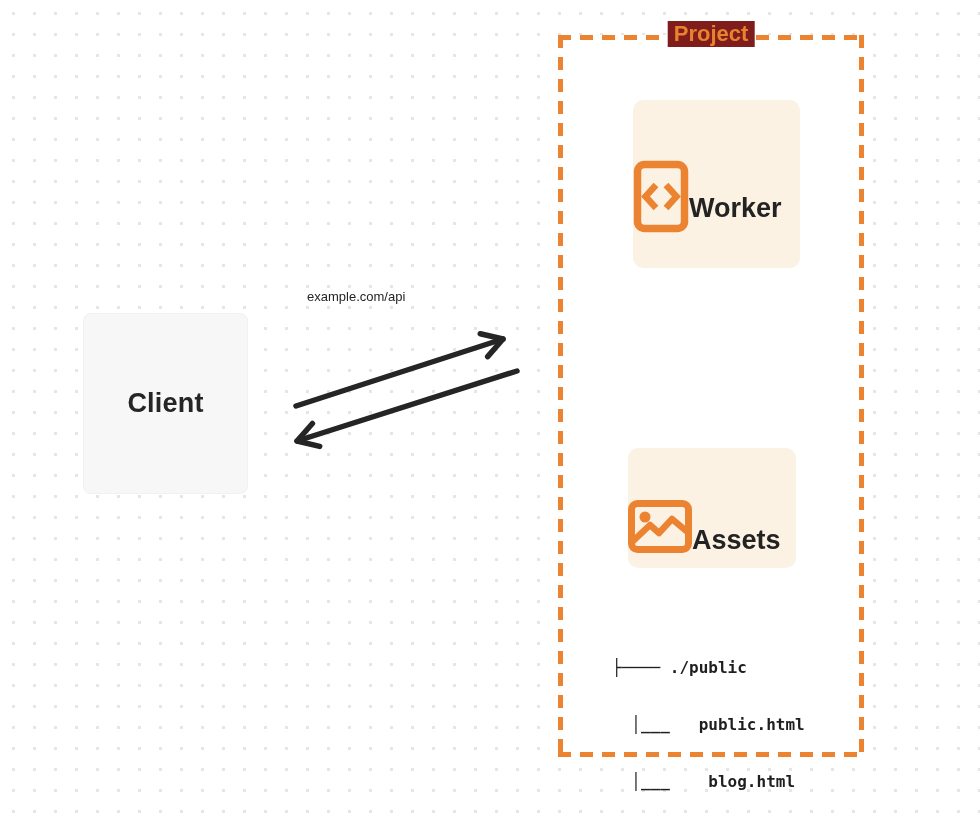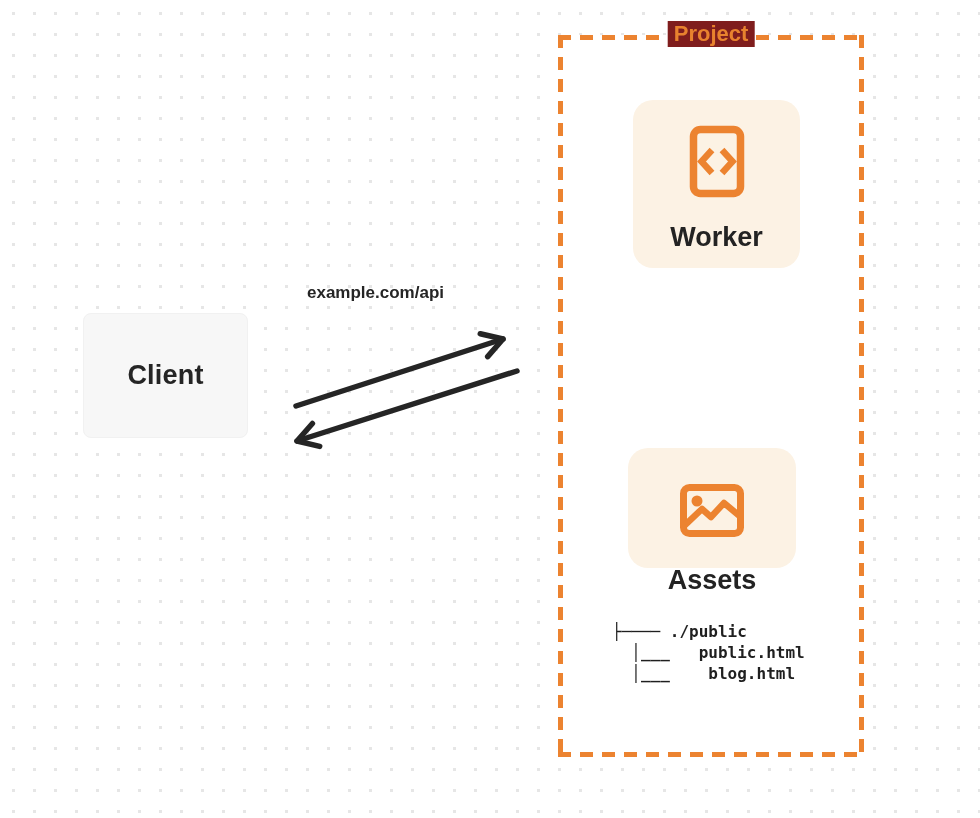--- a/index.html
+++ b/index.html
@@ -22,41 +22,41 @@
     position: absolute;
     left: 0; top: 0;
     width: 980px; height: 818px;
     pointer-events: none;
   }
 
   
   .client-box {
     position: absolute;
     left: 83px; top: 313px;
-    width: 165px; height: 125px;
+    width: 165px; height: 181px;
     background: #f7f7f7;
     border: 1px solid #f1f1f1;
     border-radius: 8px;
     display: flex;
     align-items: center;
     justify-content: center;
   }
   .node-label {
     font-size: 27px;
     font-weight: bold;
     color: #252525;
     letter-spacing: 0.2px;
   }
 
   
   .request-label {
     position: absolute;
-    left: 307px; top: 283px;
-    font-size: 17px;
-    font-weight: bold;
+    left: 307px; top: 289px;
+    font-size: 13px;
+    font-weight: normal;
     color: #252525;
   }
 
   
   .project-box {
     position: absolute;
     left: 558px; top: 35px;
     width: 306px; height: 722px;
     background: #ffffff;
   }
@@ -83,23 +83,22 @@
     font-size: 22px;
     font-weight: bold;
     color: #e8822e;
     white-space: nowrap;
   }
 
   
   .card {
     position: absolute;
     background: #fcf2e4;
-    border-radius: 20px;
+    border-radius: 10px;
     display: flex;
-    flex-direction: column;
     align-items: center;
   }
   .card.worker { left: 75px; top: 65px; width: 167px; height: 168px; padding-top: 25px; }
   .card.assets { left: 70px; top: 413px; width: 168px; height: 120px; padding-top: 36px; }
   .card .icon-wrap { line-height: 0; }
   .card .card-label {
     font-size: 27px;
     font-weight: bold;
     color: #232323;
     margin-top: 24px;
@@ -109,21 +108,21 @@
   
   .file-tree {
     position: absolute;
     left: 54px; top: 586px;
     font-family: "DejaVu Sans Mono", monospace;
     font-size: 16px;
     line-height: 21px;
     color: #1f1f1f;
     font-weight: bold;
   }
-  .tree-line { white-space: pre; }
+  .tree-line { white-space: pre; margin-top: 36px; }
 </style>
 </head>
 <body>
 
 <div class="canvas">
 
   <svg class="arrows-svg" viewBox="0 0 980 818" xmlns="http://www.w3.org/2000/svg">
     <defs>
       <marker id="ah" markerUnits="userSpaceOnUse" markerWidth="34" markerHeight="34" viewBox="0 0 34 34" refX="25" refY="17" orient="auto">
         <path d="M5 5 L25 17 L5 29" fill="none" stroke="#252525" stroke-width="5.5" stroke-linecap="round" stroke-linejoin="round"></path>

